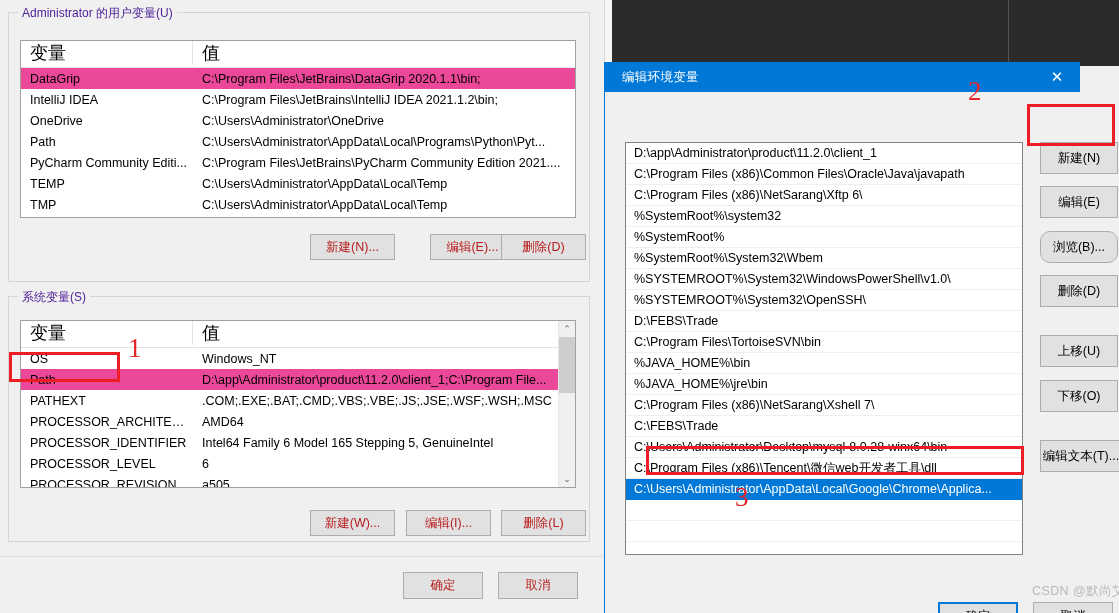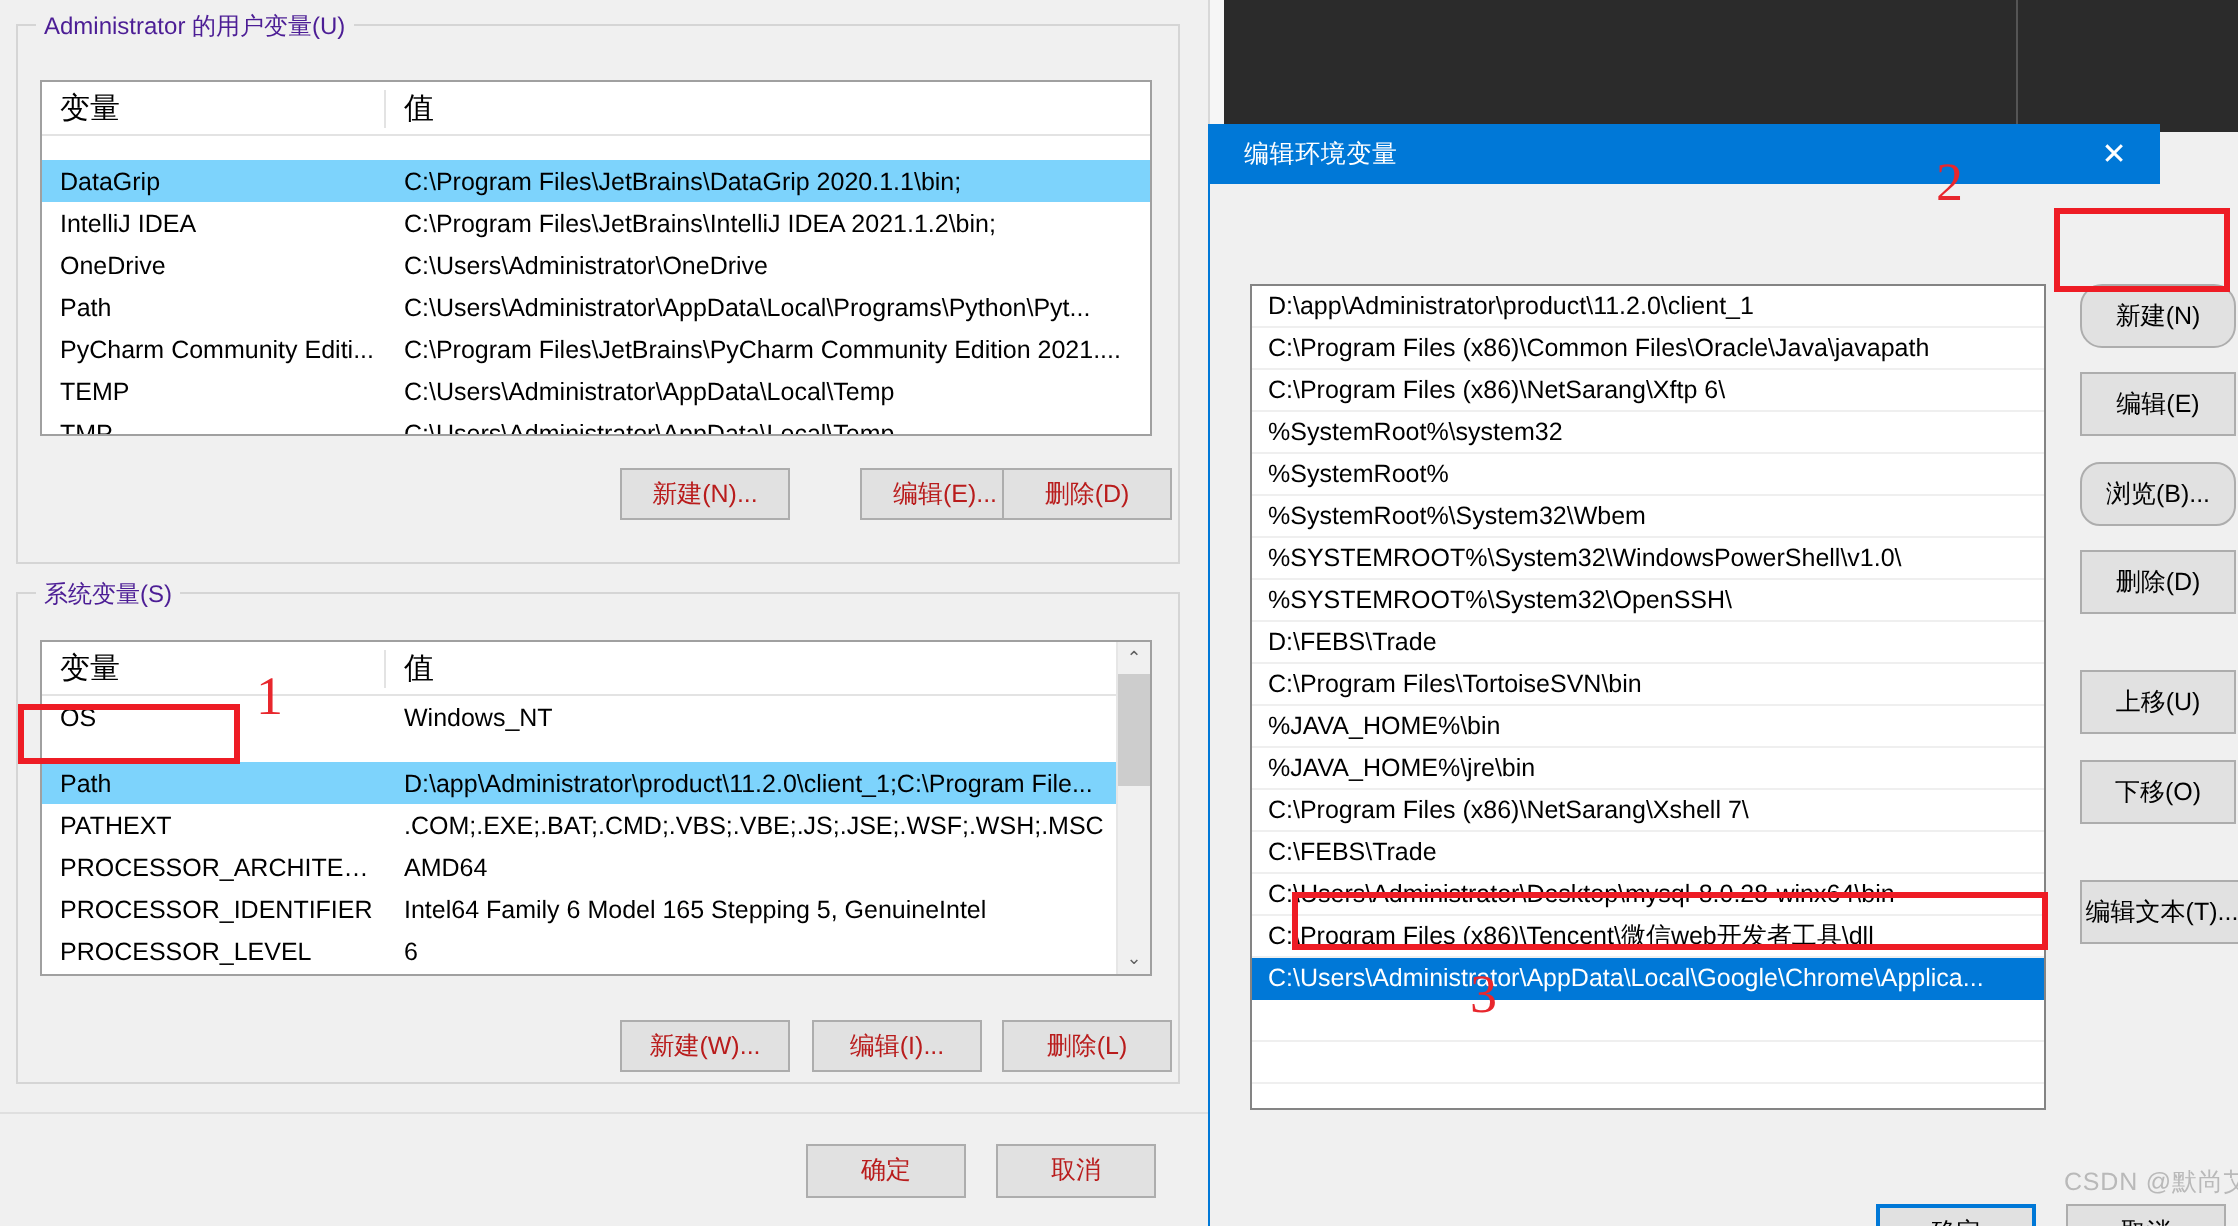--- a/index.html
+++ b/index.html
@@ -27,36 +27,36 @@
   }
   #user-group{left:8px;top:12px;width:580px;height:268px;}
   #sys-group{left:8px;top:296px;width:580px;height:244px;}
 
   
   .listview{
     position:absolute;background:#fff;border:1px solid #a0a0a0;
     box-sizing:border-box;overflow:hidden;
   }
   .lv-header{
-    display:flex;height:26px;align-items:center;
+    display:flex;height:26px;align-items:flex-start;
     background:#fff;border-bottom:1px solid #e3e3e3;
-    font-size:15px;
+    font-size:18px;
   }
   .lv-header .col{padding-left:9px;box-sizing:border-box;}
   .lv-header .col.c1{width:172px;border-right:1px solid #e3e3e3;}
   .lv-header .col.c2{flex:1;}
   .lv-rows{position:relative;}
   .lv-row{
     display:flex;height:21px;align-items:center;
     font-size:12.5px;white-space:nowrap;box-sizing:border-box;
   }
   .lv-row .cell{padding-left:9px;box-sizing:border-box;overflow:hidden;text-overflow:ellipsis;}
   .lv-row .cell.c1{width:172px;}
   .lv-row .cell.c2{flex:1;}
-  .lv-row.alt{background:#7dd3fc;margin-top:12px;}
+  .lv-row.alt{background:#ec4899;}
 
   #user-list{left:20px;top:40px;width:556px;height:178px;}
   #sys-list{left:20px;top:320px;width:556px;height:168px;}
 
   
   .vscroll{
     position:absolute;right:0;top:0;bottom:0;width:16px;
     background:#f0f0f0;border-left:1px solid #e6e6e6;
   }
   .vscroll .arrow{
@@ -141,21 +141,21 @@
   .pl-row.selected{background:#0078d7;color:#fff;border-bottom:1px solid #0078d7;}
   .pl-row.blank{border-bottom:1px solid #efefef;}
 
   
   .dbtn{
     position:absolute;left:435px;width:78px;height:32px;
     box-sizing:border-box;background:#e1e1e1;border:1px solid #adadad;
     font-size:12.5px;display:flex;align-items:center;justify-content:center;
     white-space:nowrap;
   }
-  #dbtn-new{top:50px;border-radius:11px;}
+  #dbtn-new{top:50px;}
   #dbtn-edit{top:94px;}
   #dbtn-browse{top:139px;border-radius:10px;}
   #dbtn-delete{top:183px;}
   #dbtn-up{top:243px;}
   #dbtn-down{top:288px;}
   #dbtn-edittext{top:348px;width:82px;}
 
   #dlg-ok{
     position:absolute;left:333px;top:510px;width:80px;height:28px;
     box-sizing:border-box;background:#e1e1e1;border:2px solid #0078d7;

